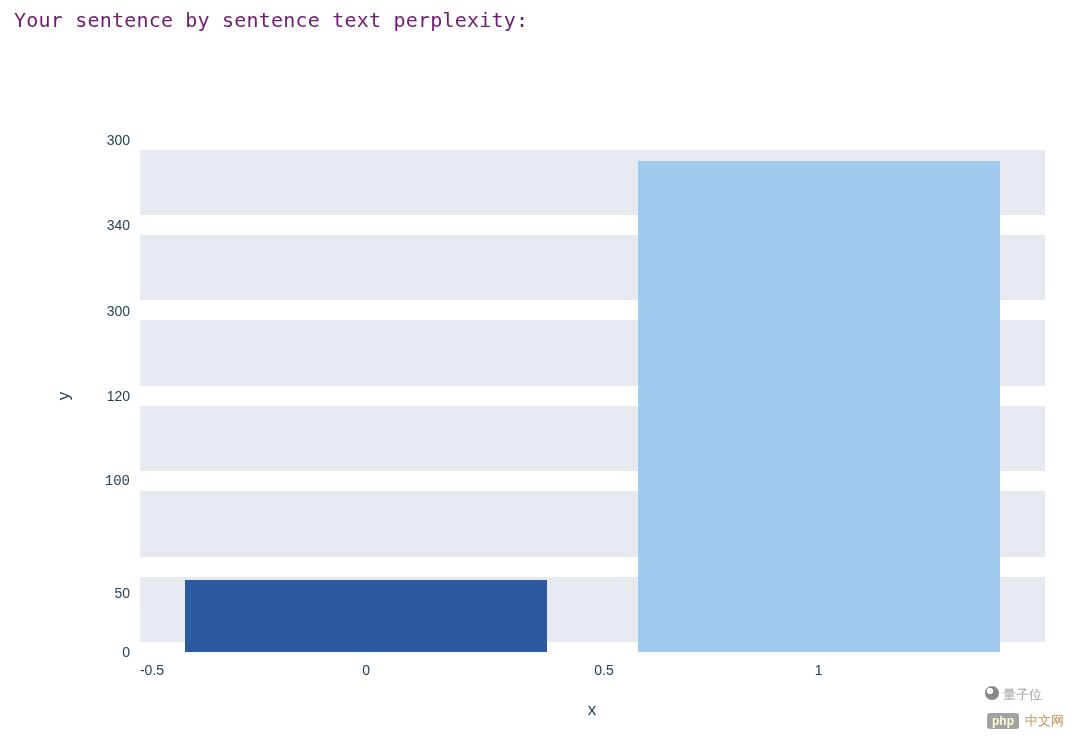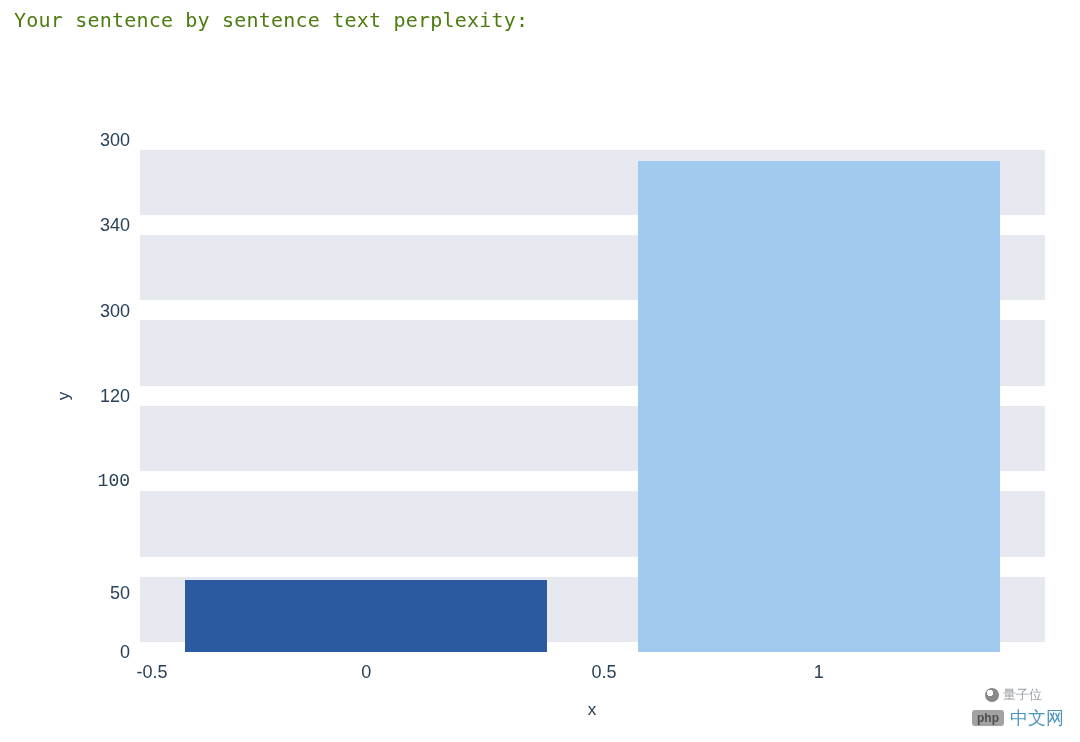--- a/index.html
+++ b/index.html
@@ -8,21 +8,21 @@
     height: 742px;
     background: #ffffff;
     font-family: ui-monospace, "SF Mono", Menlo, Consolas, monospace;
     position: relative;
     overflow: hidden;
   }
   .header {
     padding: 8px 14px 0 14px;
     font-family: ui-monospace, "SF Mono", Menlo, Consolas, monospace;
     font-size: 20px;
-    color: #4d7c0f;
+    color: #701a75;
     font-weight: 400;
     letter-spacing: 0.2px;
   }
   .chart-wrap {
     position: absolute;
     left: 30px;
     top: 60px;
     width: 1030px;
     height: 660px;
   }
@@ -42,21 +42,21 @@
     background: #ffffff;
     opacity: 1;
   }
   .bar {
     position: absolute;
     bottom: 0;
   }
   .x-tick, .y-tick {
     position: absolute;
     font-family: -apple-system, "Segoe UI", Arial, sans-serif;
-    font-size: 18px;
+    font-size: 14px;
     color: #294157;
   }
   .y-tick { right: 930px; text-align: right; width: 60px; transform: translateY(-50%); }
   .x-tick { top: 602px; transform: translateX(-50%); }
   .axis-label-y {
     position: absolute;
     left: 34px;
     top: 336px;
     transform: translate(-50%,-50%) rotate(-90deg);
     font-family: -apple-system, "Segoe UI", Arial, sans-serif;
@@ -77,39 +77,38 @@
     right: 16px;
     bottom: 12px;
     display: flex;
     align-items: center;
     gap: 6px;
     opacity: 0.7;
     font-family: -apple-system, "Segoe UI", Arial, sans-serif;
   }
   .wm-badge {
     background: #7b7b7b;
-    color: #000000;
+    color: #fef9c3;
     font-size: 12px;
     padding: 1px 5px;
     border-radius: 3px;
     font-weight: 600;
   }
   .wm-text {
-    font-size: 18px;
-    color: #0369a1;
+    font-size: 13px;
+    color: #a16207;
   }
   .wm-top {
     position: absolute;
     right: 38px;
     bottom: 38px;
     font-family: -apple-system, "Segoe UI", Arial, sans-serif;
     font-size: 13px;
     color: #9aa0a6;
     display:flex;
-    align-items:center;
     gap:4px;
   }
   .wm-logo {
     width:14px; height:14px; border-radius:50%;
     background: radial-gradient(circle at 35% 35%, #fff 0 25%, #888 26% 100%);
   }
 </style>
 </head>
 <body>
 

